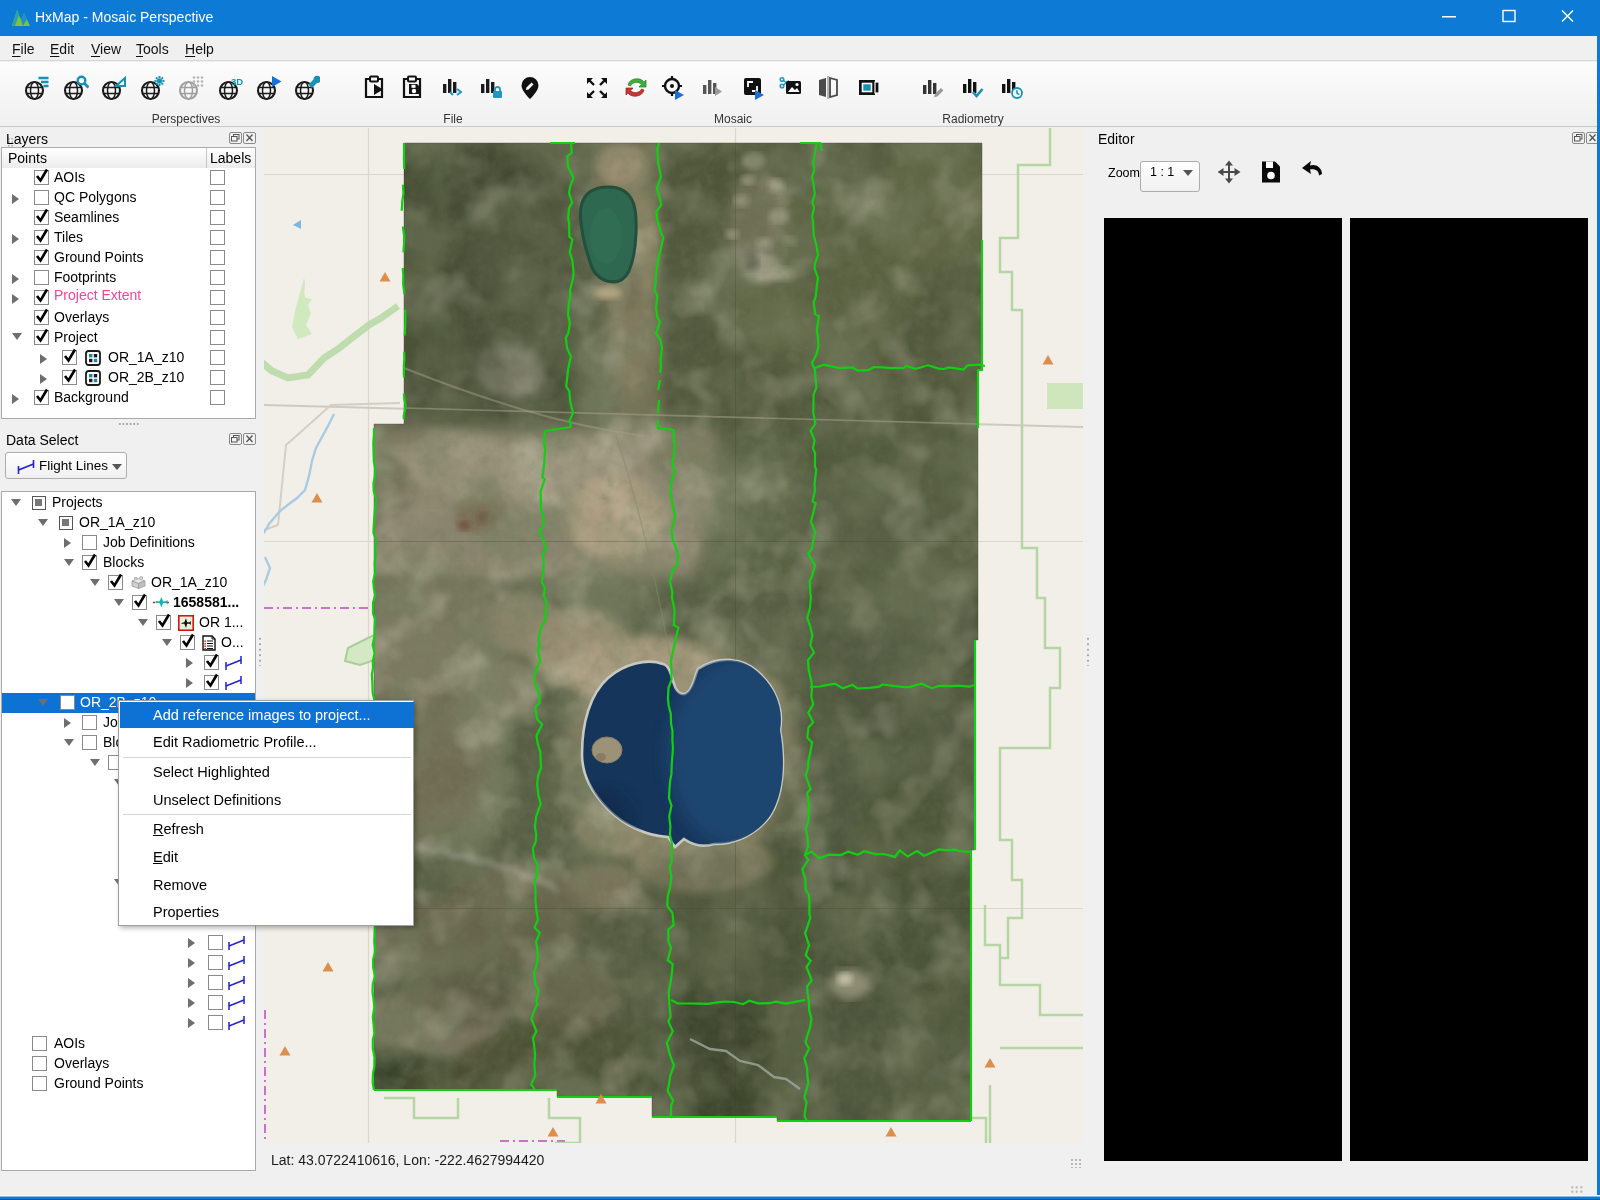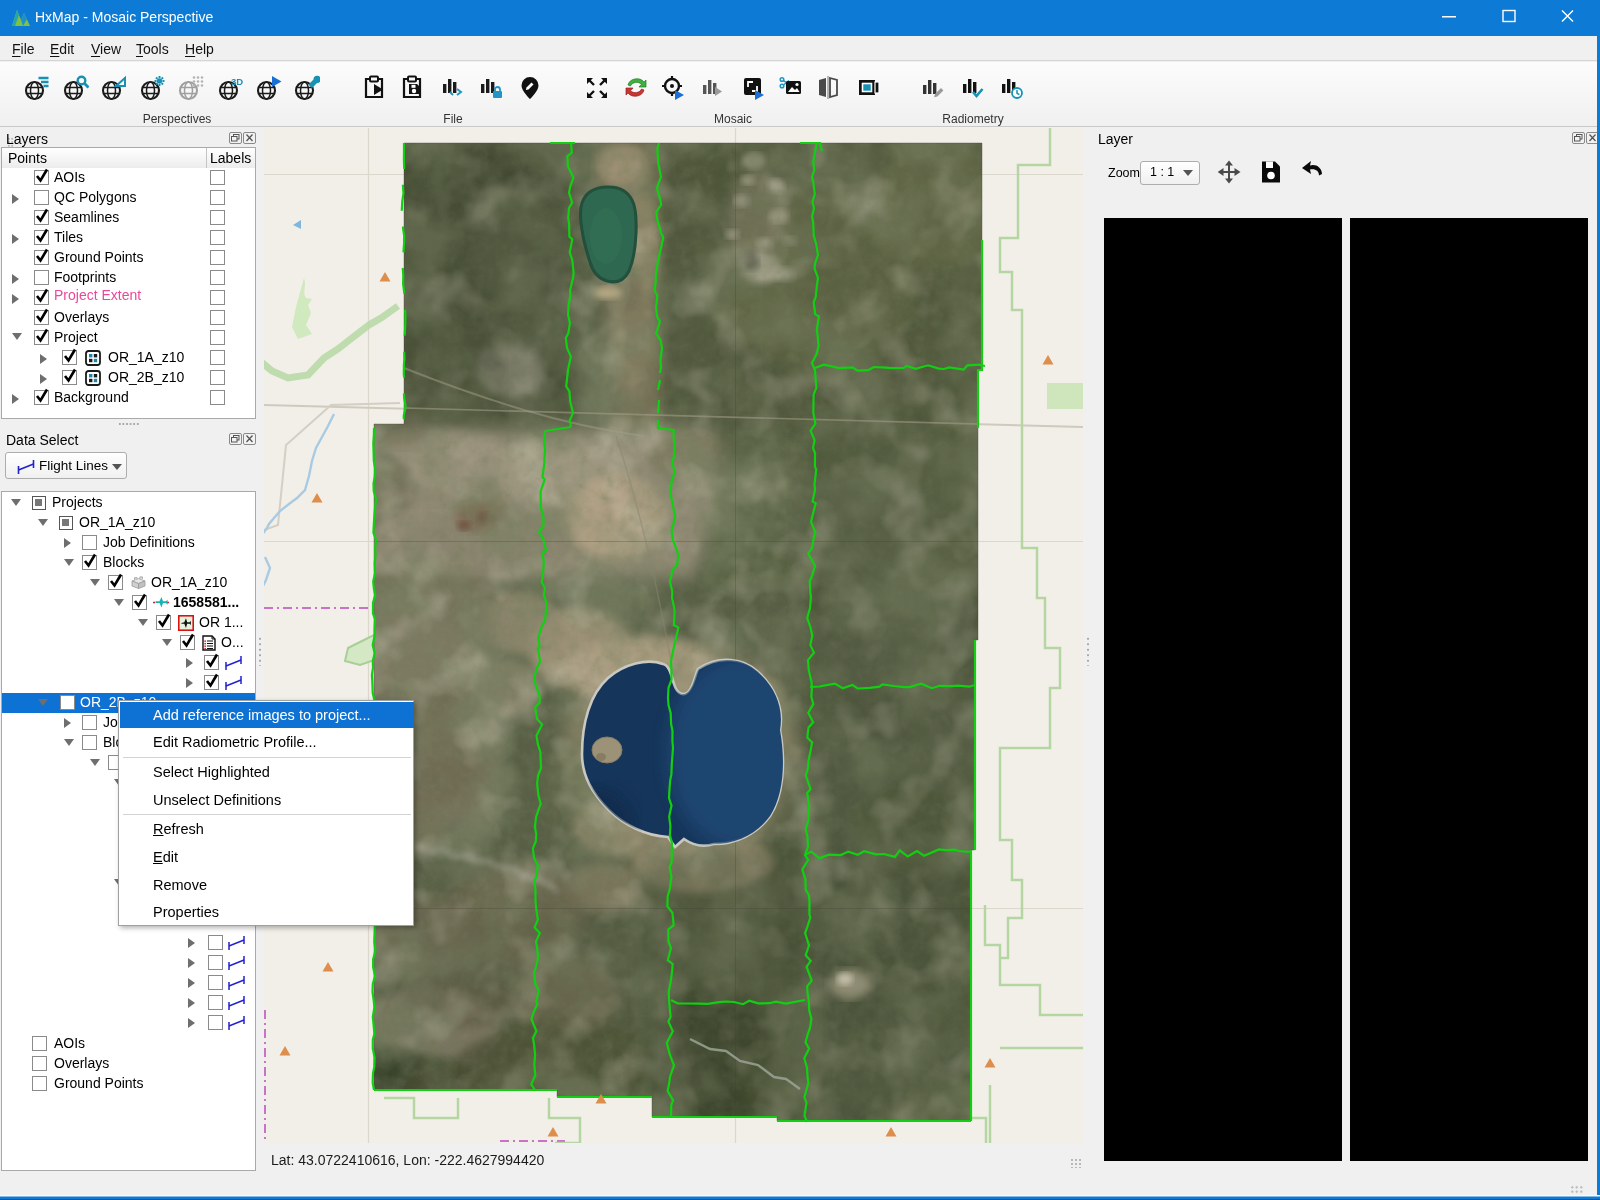--- a/index.html
+++ b/index.html
@@ -243,21 +243,21 @@
     </svg>
     <svg class="ticon" style="left:999px" width="26" height="26" viewBox="0 0 26 26">
       <g fill="#111" transform="translate(3,4)">
         <rect x="0" y="5" width="3.4" height="9"></rect>
         <rect x="5" y="0" width="3.4" height="14"></rect>
         <rect x="10" y="3" width="3.4" height="11"></rect>
       </g>
       <circle cx="18" cy="18" r="5" fill="#fff" stroke="#1791b4" stroke-width="1.8"></circle>
       <path d="M18 15 v3.2 l2.4 1.4" stroke="#1791b4" stroke-width="1.5" fill="none"></path>
     </svg>
-  <div class="tlabel" style="left:177px">Perspectives</div>
+  <div class="tlabel" style="left:186px">Perspectives</div>
   <div class="tlabel" style="left:453px">File</div>
   <div class="tlabel" style="left:733px">Mosaic</div>
   <div class="tlabel" style="left:973px">Radiometry</div>
 </div>
 
 <div class="ptitle" style="left:6px;top:131px">Layers</div>
 <div class="pbtn" style="left:229px;top:132px">
     <svg width="11" height="10" viewBox="0 0 11 10" style="position:absolute;left:0;top:0">
       <rect x="3.5" y="1.5" width="5.5" height="4.5" fill="none" stroke="#555" stroke-width="1"></rect>
       <rect x="1.5" y="3.5" width="5.5" height="4.5" fill="#f2f2f2" stroke="#555" stroke-width="1"></rect>
@@ -772,34 +772,34 @@
   <div class="csep" style="top:56px"></div>
   <div class="citem" style="top:58px">Select Highlighted</div>
   <div class="citem" style="top:86px">Unselect Definitions</div>
   <div class="csep" style="top:113px"></div>
   <div class="citem" style="top:115px"><u>R</u>efresh</div>
   <div class="citem" style="top:143px"><u>E</u>dit</div>
   <div class="citem" style="top:171px">Remove</div>
   <div class="citem" style="top:198px">Properties</div>
 </div>
 
-<div class="ptitle" style="left:1098px;top:131px">Layer</div>
+<div class="ptitle" style="left:1098px;top:131px">Editor</div>
 <div class="pbtn" style="left:1572px;top:132px">
     <svg width="11" height="10" viewBox="0 0 11 10" style="position:absolute;left:0;top:0">
       <rect x="3.5" y="1.5" width="5.5" height="4.5" fill="none" stroke="#555" stroke-width="1"></rect>
       <rect x="1.5" y="3.5" width="5.5" height="4.5" fill="#f2f2f2" stroke="#555" stroke-width="1"></rect>
     </svg>
   </div>
 <div class="pbtn" style="left:1586px;top:132px">
     <svg width="11" height="10" viewBox="0 0 11 10" style="position:absolute;left:0;top:0">
       <path d="M2.5 1.5 L8.5 8 M8.5 1.5 L2.5 8" stroke="#555" stroke-width="1.3"></path>
     </svg>
   </div>
 <div style="position:absolute;left:1108px;top:166px;font-size:12.5px">Zoom</div>
-<div class="combo" style="left:1140px;top:161px;width:60px;height:24px">
+<div class="combo" style="left:1140px;top:161px;width:60px;height:31px">
   <div style="position:absolute;left:9px;top:3px;font-size:12.5px">1 : 1</div>
   <div style="position:absolute;left:42px;top:8px;width:0;height:0;border-top:6px solid #555;border-left:5px solid transparent;border-right:5px solid transparent"></div>
 </div>
 <svg class="abs" style="left:1218px;top:160px" width="110" height="24" viewBox="0 0 110 24">
   <g fill="#4a4a4a">
     <path d="M11 0.5 L15 5.5 L7 5.5 Z M11 23.5 L15 18.5 L7 18.5 Z M-0.5 12 L5.5 8 L5.5 16 Z M22.5 12 L16.5 8 L16.5 16 Z"></path>
     <rect x="10" y="4" width="2" height="16"></rect>
       <rect x="3" y="11" width="16" height="2"></rect>
   </g>
   <g fill="#0a0a0a">

